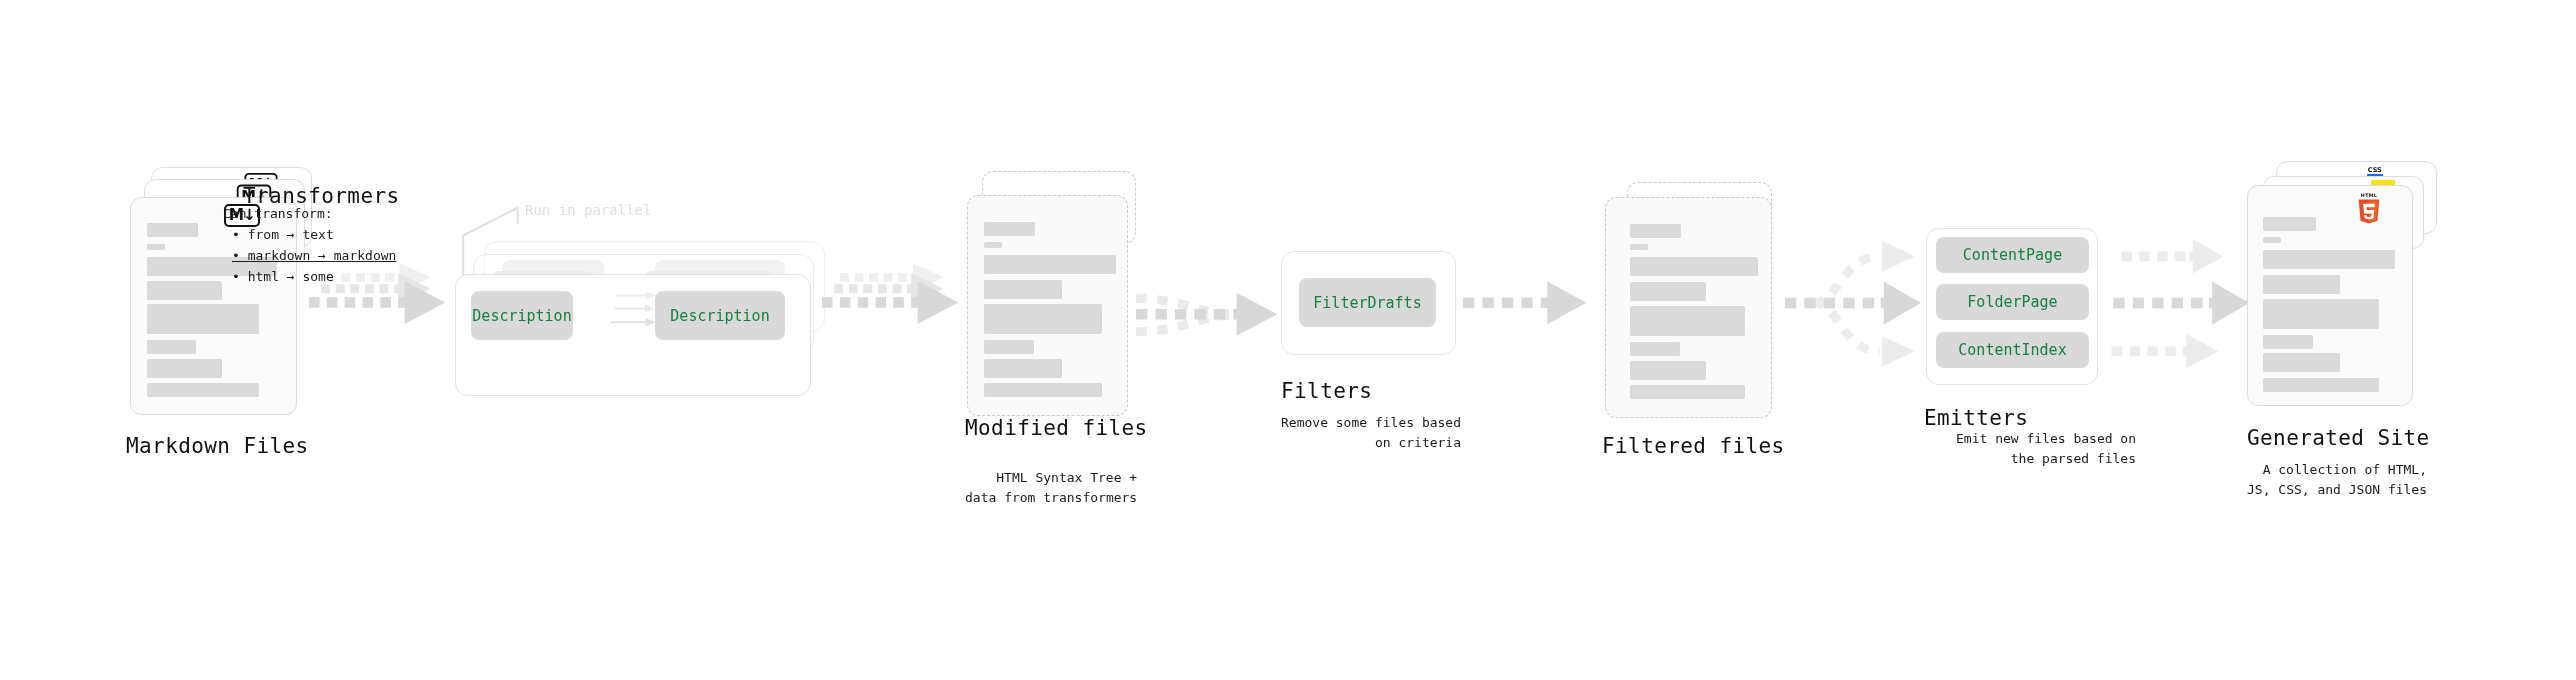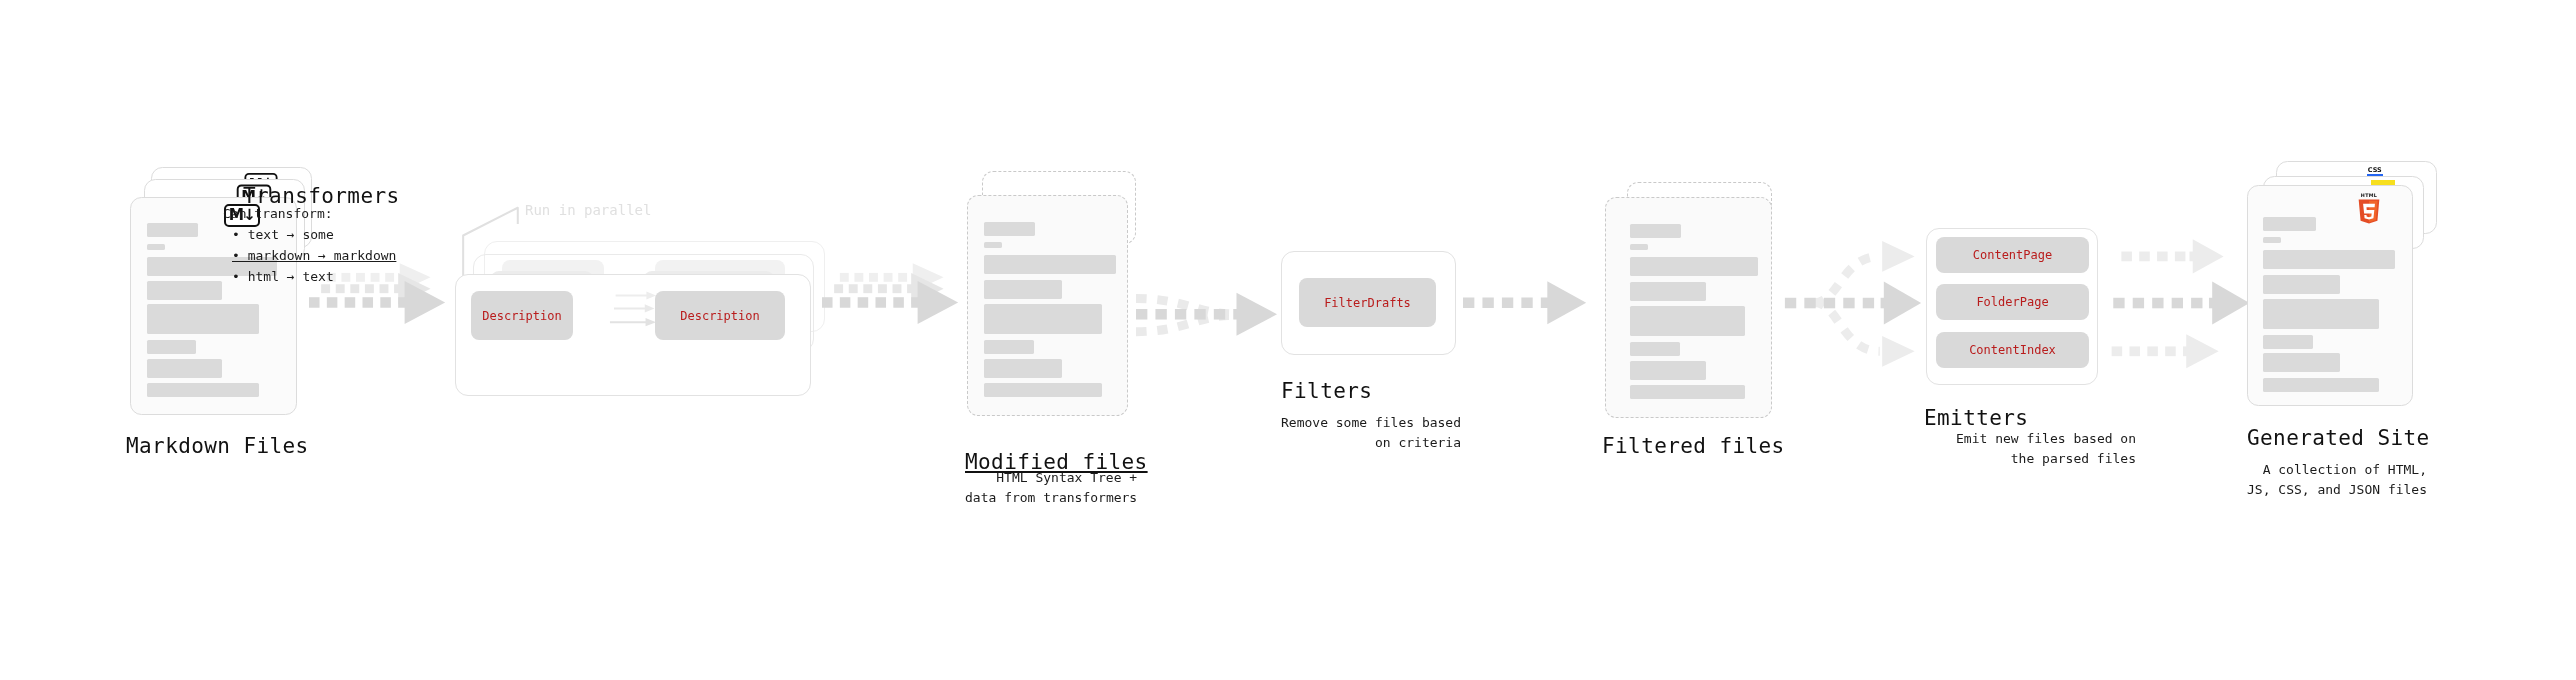--- a/index.html
+++ b/index.html
@@ -81,22 +81,22 @@
     box-sizing: border-box;
   }
   .frame.ghost { background: transparent; }
 
   
   .pill {
     position: absolute;
     background: #d9d9d9;
     border-radius: 8.1px;
     display: flex; align-items: center; justify-content: center;
-    font-size: 12px;
-    color: #b91c1c;
+    font-size: 15px;
+    color: #15803d;
     box-sizing: border-box;
     white-space: nowrap;
   }
   .pill.ghost { background: #ececec; }
   .pill.ghost2 { background: #f2f2f2; }
 
   
   .title {
     position: absolute;
     font-size: 21px;
@@ -217,23 +217,23 @@
         <line x1="-5" y1="57" x2="45" y2="57"></line>
           <path d="M39 52 L52 57 L39 62" fill="#e2e2e2" stroke="none"></path>
       </g>
     </svg>
 
     <div class="pill" style="left:471px; top:291px; width:102px; height:49px;">Description</div>
     <div class="pill" style="left:655px; top:291px; width:130px; height:49px;">Description</div>
 
     <div class="title" style="left:223px; top:184px;margin-left:20px;">Transformers</div>
     <div class="caption" style="left:223px; top:204px;">Can transform:</div>
-    <div class="bullets" style="left:232px; top:225px;">• text → some</div>
+    <div class="bullets" style="left:232px; top:225px;">• from → text</div>
     <div class="bullets" style="left:232px; top:246px;text-decoration:underline;">• markdown → markdown</div>
-    <div class="bullets" style="left:232px; top:267px;">• html → text</div>
+    <div class="bullets" style="left:232px; top:267px;">• html → some</div>
   </div>
 
   <svg style="left:822px; top:268px;" width="154" height="73" viewBox="0 0 190 90">
     <g fill="#efefef">
       <rect x="22" y="6" width="11" height="11"></rect>
         <rect x="40" y="6" width="11" height="11"></rect>
       <rect x="58" y="6" width="11" height="11"></rect>
         <rect x="76" y="6" width="11" height="11"></rect>
       <rect x="94" y="6" width="11" height="11"></rect>
         <rect x="112" y="6" width="11" height="11"></rect>
@@ -268,21 +268,21 @@
           <div class="bar" style="left:16.3px; top:46px; width:18px; height:5.7px;"></div>
           <div class="bar" style="left:16.3px; top:59px; width:132px; height:18.7px;"></div>
           <div class="bar" style="left:16.3px; top:84px; width:78px; height:18.7px;"></div>
           <div class="bar" style="left:16.3px; top:108px; width:118px; height:30px;"></div>
           <div class="bar" style="left:16.3px; top:144px; width:50px; height:14px;"></div>
           <div class="bar" style="left:16.3px; top:163px; width:78px; height:18.7px;"></div>
           <div class="bar" style="left:16.3px; top:187px; width:118px; height:14px;"></div>
         </div>
       </div>
     </div>
-    <div class="title" style="left:965px; top:450px;text-decoration:underline;">Modified files</div>
+    <div class="title" style="left:965px; top:416px;">Modified files</div>
     <div class="caption" style="left:965px; top:468px;">HTML Syntax Tree +
 data from transformers</div>
   </div>
 
   <svg style="left:1136px; top:260px;" width="154" height="98" viewBox="0 0 190 120">
     <g stroke="#eaeaea" stroke-width="11" fill="none" stroke-dasharray="13 13" stroke-linecap="butt">
       <path d="M0 47 C 60 47, 75 66, 120 66"></path>
       <path d="M0 88 C 60 88, 75 68, 120 68"></path>
     </g>
     <g fill="#d8d8d8">

